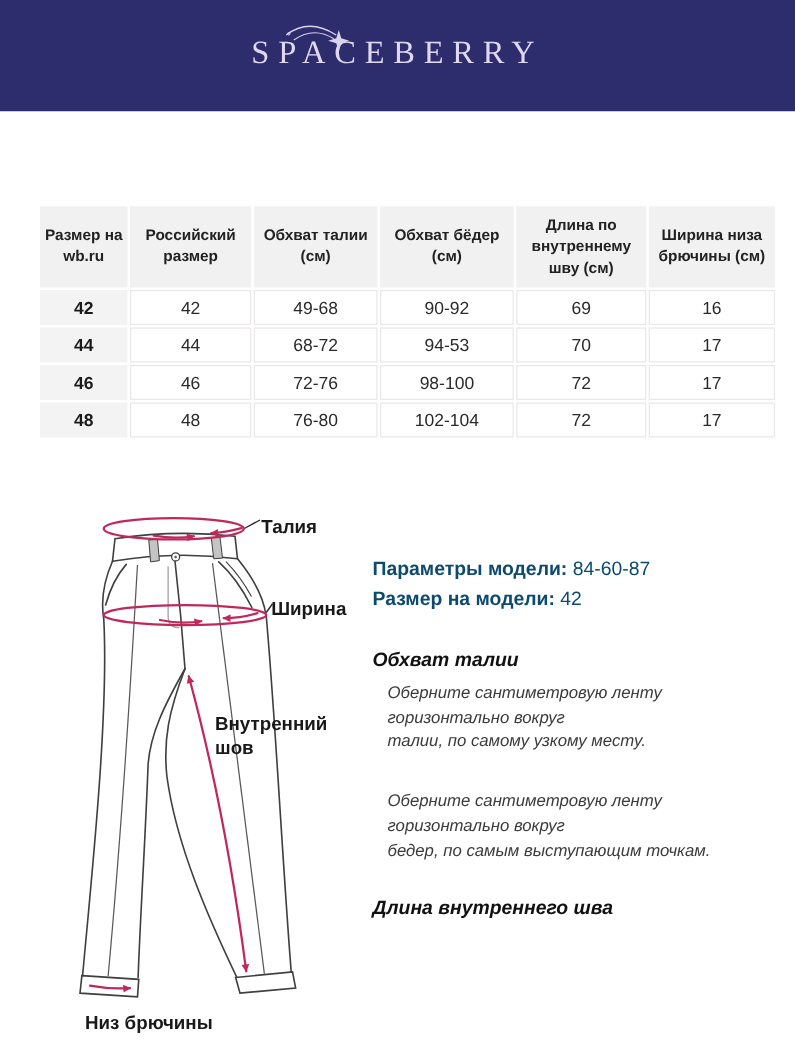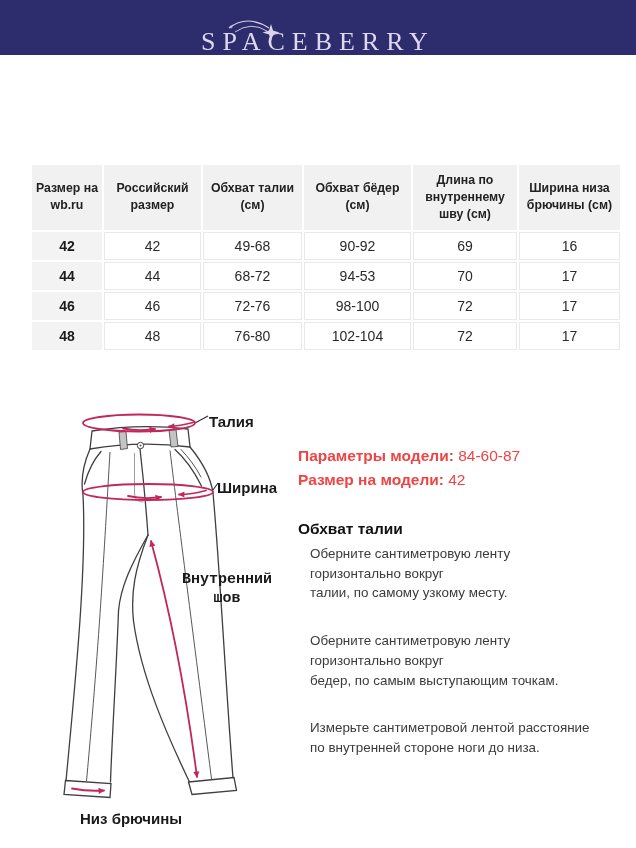--- a/index.html
+++ b/index.html
@@ -1,46 +1,46 @@
 <!DOCTYPE html>
 <html><head>
 <meta charset="utf-8">
 <style>
   html,body{margin:0;padding:0;}
   body{
     width:636px;height:848px;position:relative;overflow:hidden;
     background:#ffffff;font-family:"Liberation Sans",sans-serif;color:#1e1e1e;
   }
   
-  .banner{position:absolute;left:0;top:0;width:636px;height:55px;background:#2d2c6c;text-align:center;}
+  .banner{position:absolute;left:0;top:0;width:636px;height:89px;background:#2d2c6c;text-align:center;}
   .logo{position:relative;display:inline-block;margin-top:27px;
         font-family:"Liberation Serif",serif;font-weight:400;font-size:26px;
         letter-spacing:7px;color:#ded8f0;}
   .star{position:absolute;left:26px;top:-15px;width:56px;height:30px;}
   
   .size-table{position:absolute;left:30px;top:163px;width:578px;
       border-collapse:separate;border-spacing:2px;table-layout:fixed;}
   .size-table th,.size-table td{text-align:center;vertical-align:middle;}
   .size-table thead th{background:#f2f1f1;font-weight:700;font-size:12.3px;line-height:1.38;
       color:#222;padding:7px 3px;height:40px;}
   .size-table td{background:#fff;border:1px solid #eae8e8;font-size:14px;color:#2a2a2a;
       padding:3px 2px;height:20px;}
   .size-table td.rowhead{background:#f4f3f3;border:none;font-weight:700;color:#1b1b1b;}
   
   .pants-wrap{position:absolute;left:30px;top:385px;width:260px;height:450px;}
-  .diag-label{position:absolute;font-size:15px;font-weight:700;color:#191919;line-height:1.25;text-align:center;}
+  .diag-label{position:absolute;font-size:15px;font-weight:700;color:#191919;line-height:1.25;}
   .lbl-waist{left:209px;top:413px;}
   .lbl-hips{left:217px;top:479px;}
-  .lbl-inseam{left:172px;top:571px;width:110px;font-family:Liberation Mono, monospace;}
-  .lbl-hem{left:80px;top:810px;}
+  .lbl-inseam{left:172px;top:571px;width:110px;}
+  .lbl-hem{left:68px;top:810px;}
   
   .right-col{position:absolute;left:298px;top:444px;width:316px;}
-  .mi-line{font-size:15.5px;line-height:24px;color:#ef4444;}
+  .mi-line{font-size:15.5px;line-height:24px;color:#0c4a6e;}
   .mi-label{font-weight:700;}
-  .guide{margin-top:28px;}
+  .guide{margin-top:28px;font-style:italic;}
   .guide h3{margin:0;font-size:15.5px;font-weight:700;color:#111;}
   .guide p{margin:6px 12px 0;font-size:13.4px;line-height:1.47;color:#3b3b3b;white-space:pre-line;}
 </style>
 </head>
 <body>
 
 <div class="banner">
   <div class="logo">
     <svg class="star" viewBox="0 0 56 30">
       <path d="M2,16 Q20,2 42,16" fill="none" stroke="#d9d3ec" stroke-width="1.1"></path>
@@ -180,16 +180,15 @@
   <div class="guide">
     <h3>Обхват талии</h3>
     <p>Оберните сантиметровую ленту горизонтально вокруг
 талии, по самому узкому месту.</p>
   </div>
   <div class="guide">
     <p>Оберните сантиметровую ленту горизонтально вокруг
 бедер, по самым выступающим точкам.</p>
   </div>
   <div class="guide">
-    <p>Измерьте сантиметровой лентой расстояние
-по внутренней стороне ноги до низа.</p>
+    <h3>Длина внутреннего шва</h3>
   </div>
 </div>
 
 </body></html>

